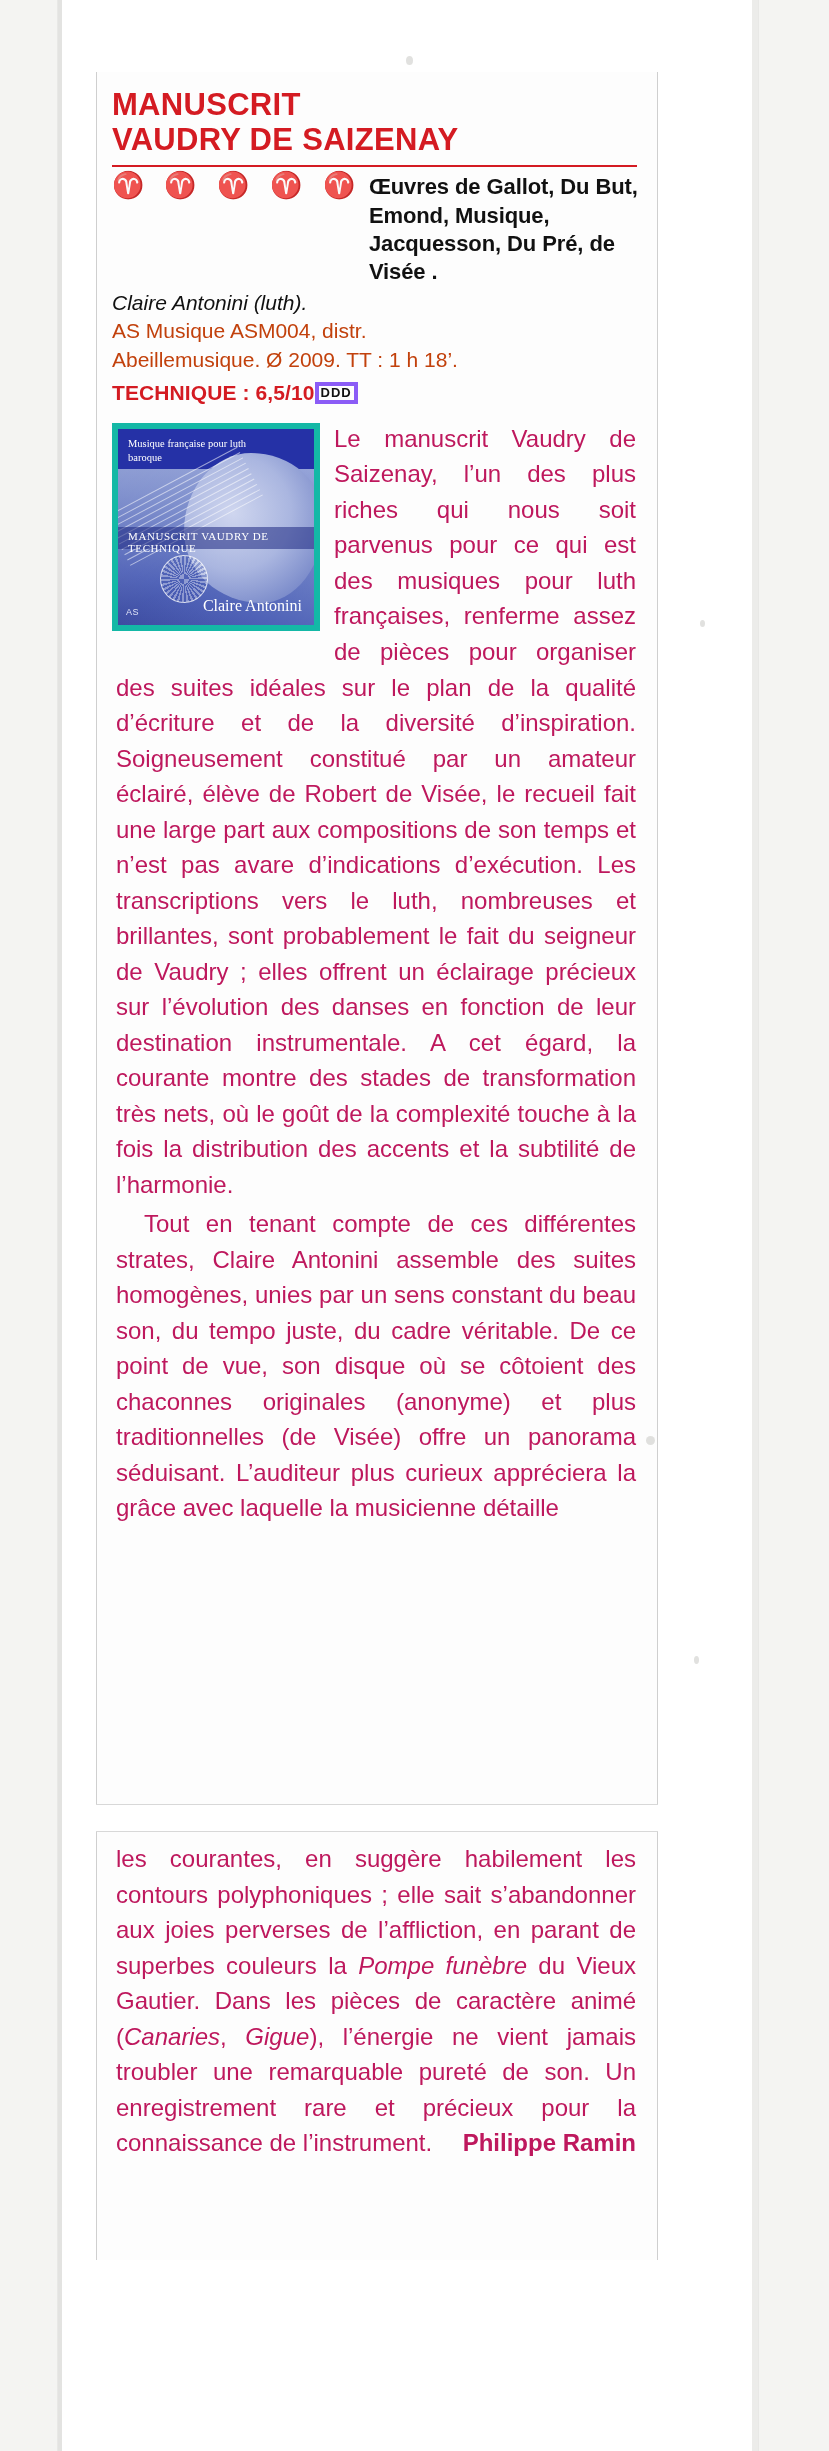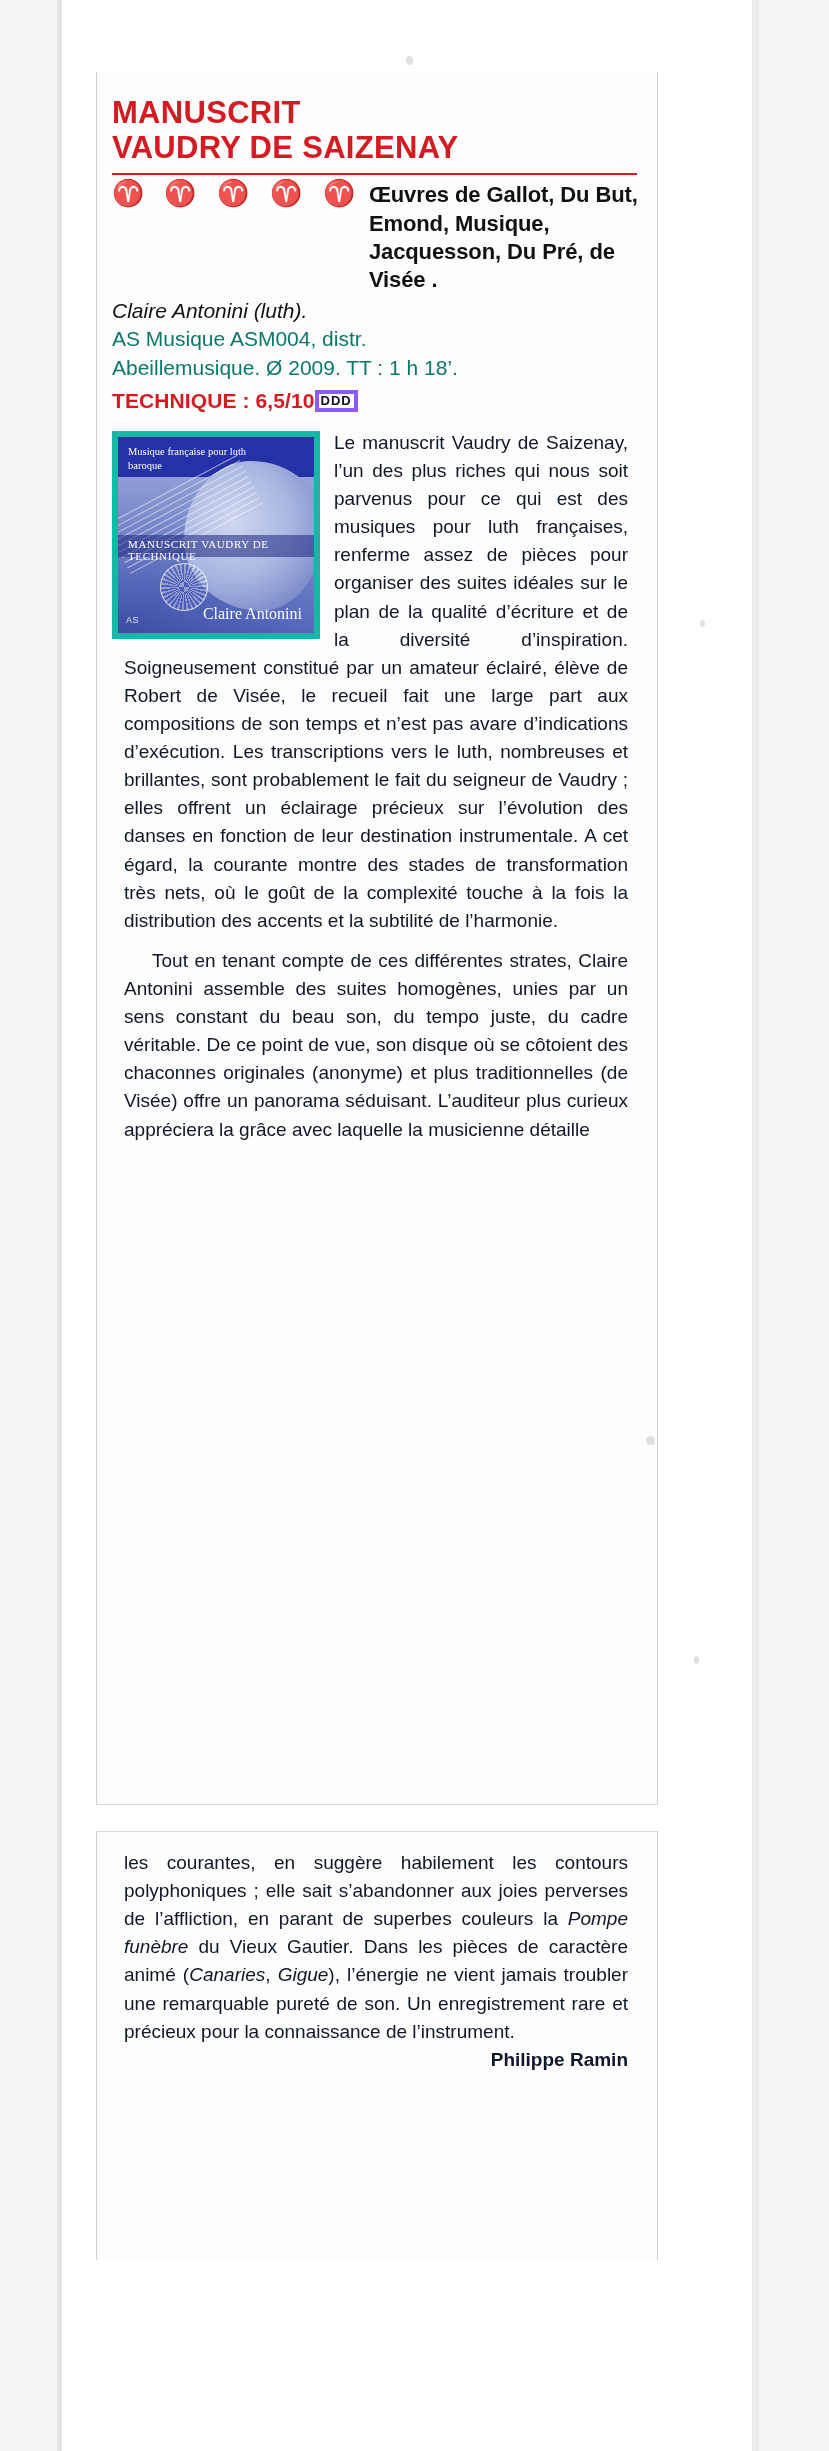--- a/index.html
+++ b/index.html
@@ -45,21 +45,21 @@
     top: 72px;
     width: 560px;
     height: 2188px;
     background: #fdfdfd;
     border-left: 1px solid #cfcfcf;
     border-right: 1px solid #cfcfcf;
   }
   .article {
     position: absolute;
     left: 112px;
-    top: 96px;
+    top: 88px;
     width: 528px;
   }
   .title {
     color: #d41b22;
     font-weight: bold;
     font-size: 31px;
     line-height: 1.12;
     letter-spacing: 0.3px;
     margin: 0;
     font-family: "Liberation Sans", sans-serif;
@@ -93,21 +93,21 @@
   }
   .performer {
     font-size: 21px;
     font-style: italic;
     color: #111;
     margin: 4px 0 0 0;
     line-height: 1.25;
   }
   .refline {
     font-size: 21px;
-    color: #0f766e;
+    color: #c2410c;
     margin: 1px 0 0 0;
     line-height: 1.3;
   }
   .technique-row {
     display: flex;
     align-items: center;
     margin-top: 8px;
   }
   .technique {
     color: #d41b22;
@@ -221,24 +221,24 @@
   }
   .cover .label {
     position: absolute;
     left: 8px;
     bottom: 8px;
     color: #dfe3f7;
     font-size: 9px;
     letter-spacing: 0.5px;
   }
   p.body {
-    margin: 12px;
-    font-size: 19px;
+    margin: 4px;
+    font-size: 24px;
     line-height: 1.48;
-    color: #0f172a;
+    color: #be185d;
     text-align: justify;
     font-family: "Liberation Sans", sans-serif;
   }
   p.body + p.body {
     text-indent: 28px;
     margin-top: 0;
   }
   .divider-gap {
     position: absolute;
     left: 96px;

